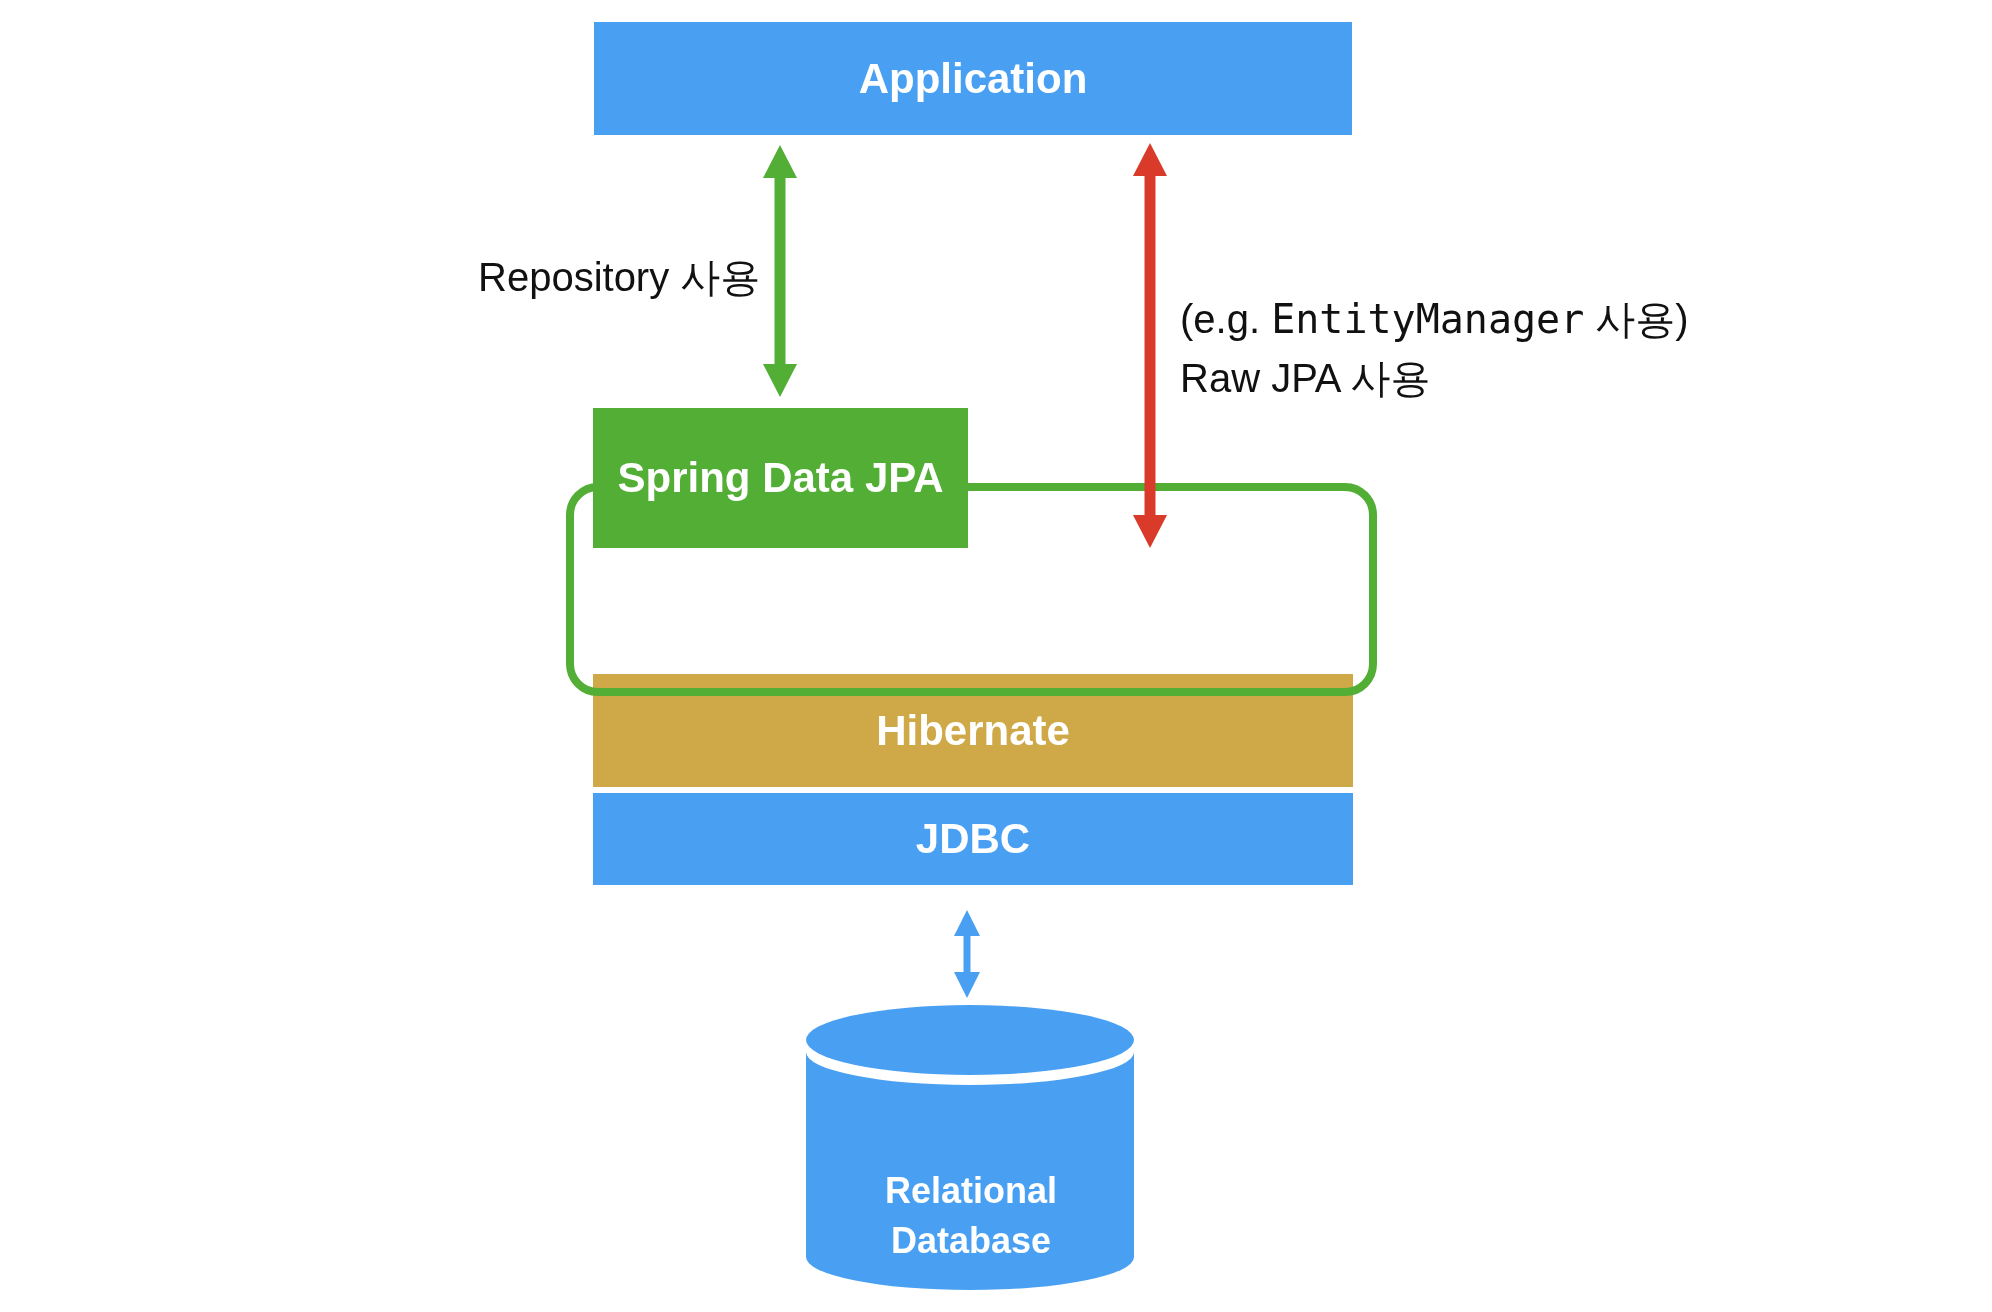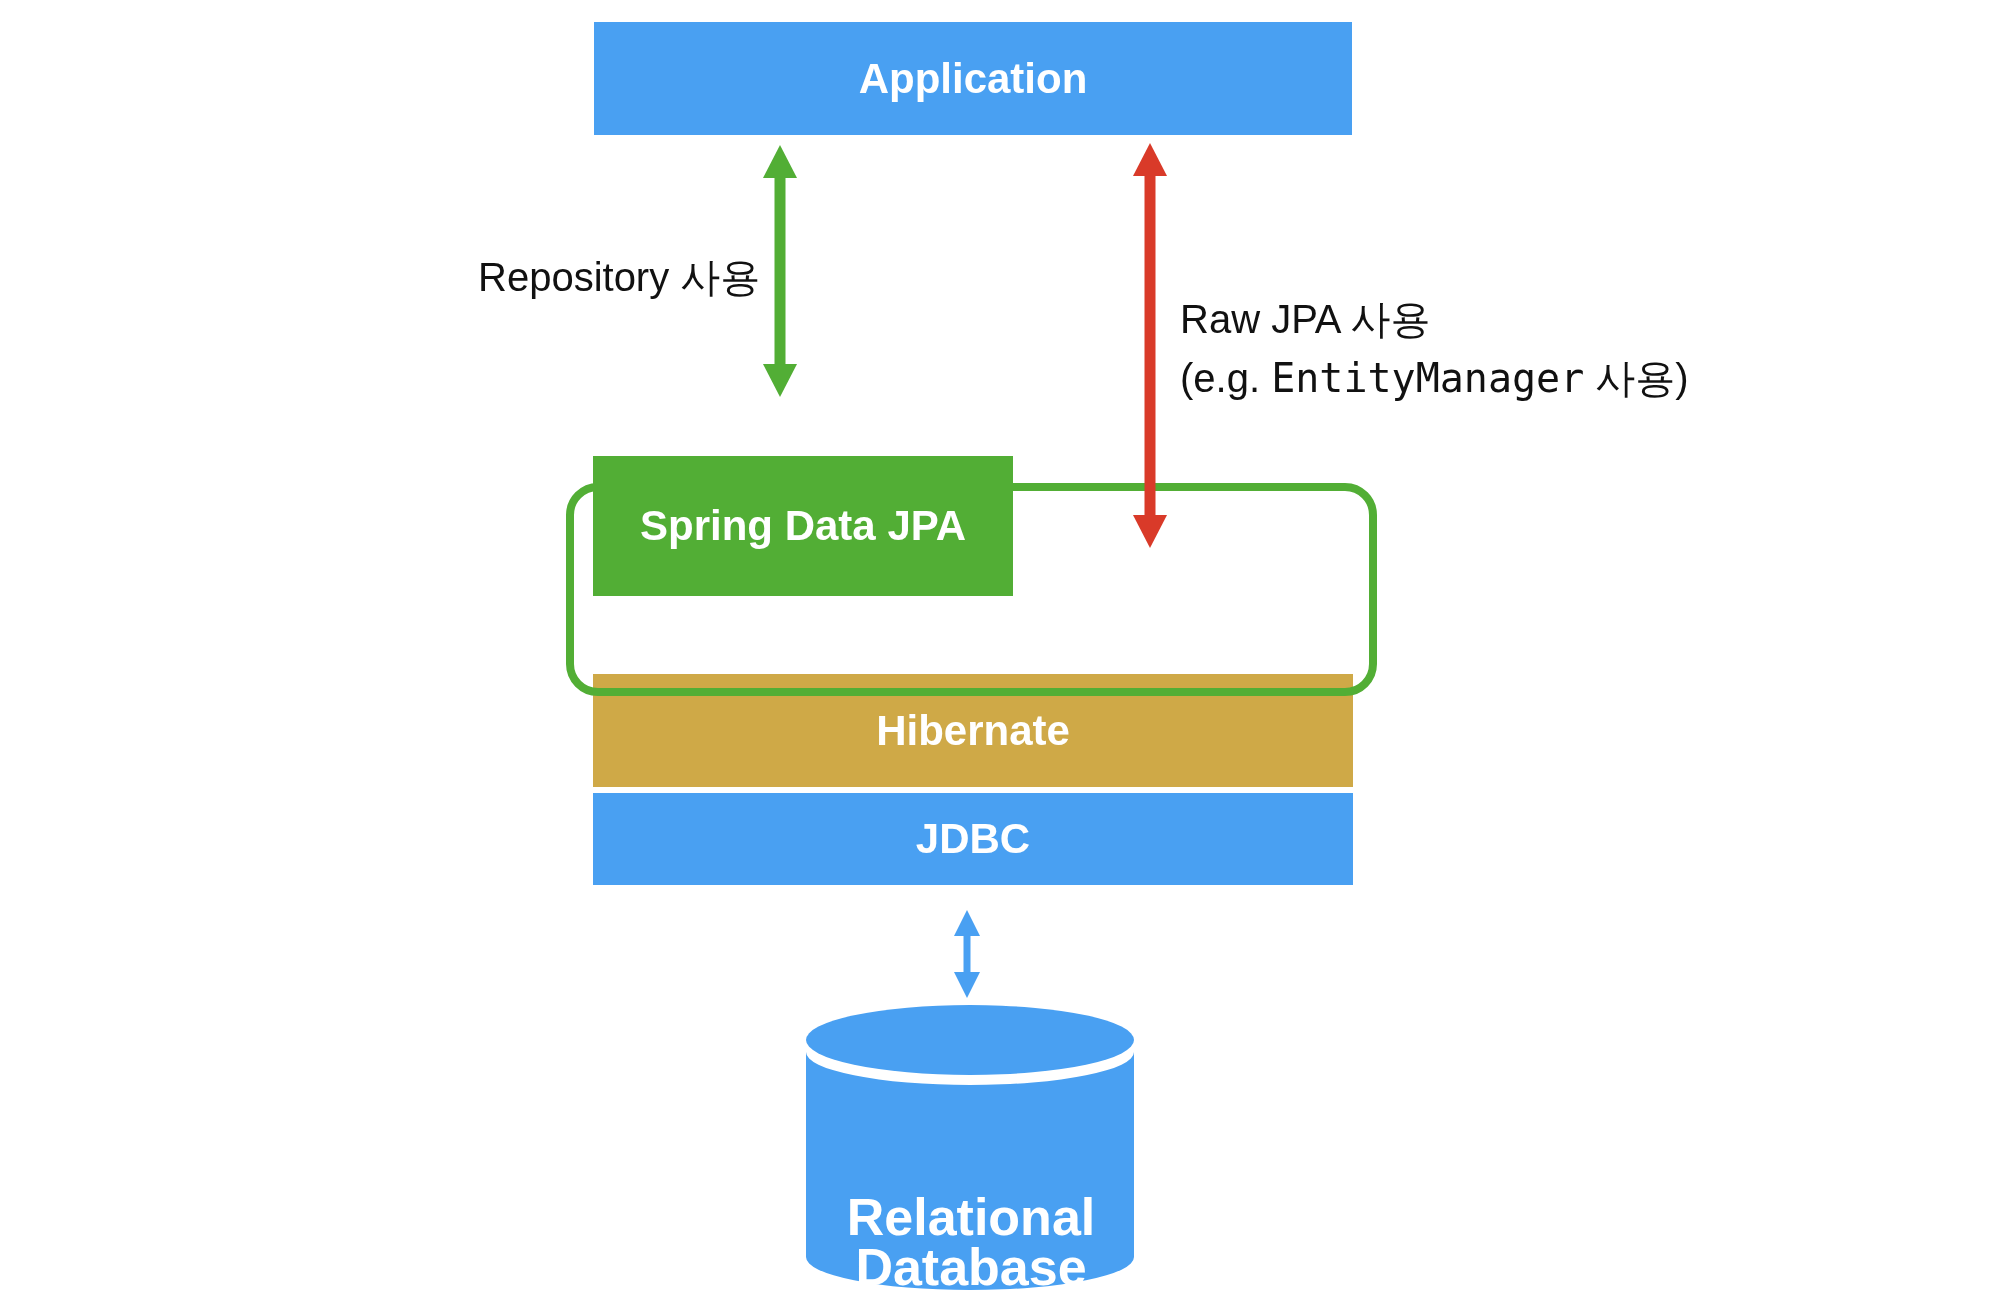--- a/index.html
+++ b/index.html
@@ -22,21 +22,21 @@
     align-items: center;
     justify-content: center;
     text-align: right;
     color: var(--box-text, #fff);
     font-weight: bold;
     font-size: 42px;
     line-height: 50px;
     box-sizing: border-box;
   }
   .box-application { left: 594px; top: 22px;  width: 758px; height: 113px; background: var(--blue); }
-  .box-spring      { left: 593px; top: 408px; width: 420px; height: 140px; background: var(--green); z-index: 3; margin-top: 48px; }
+  .box-spring      { left: 593px; top: 408px; width: 375px; height: 140px; background: var(--green); z-index: 3; }
   .box-jpa         { left: 593px; top: 555px; width: 760px; height: 113px; background: var(--red);   z-index: 2; }
   .box-hibernate   { left: 593px; top: 674px; width: 760px; height: 113px; background: var(--gold);  z-index: 1; }
   .box-jdbc        { left: 593px; top: 793px; width: 760px; height: 92px; background: var(--blue); }
 
   .group-outline {
     position: absolute;
     left: 566px; top: 483px;
     width: 811px; height: 213px;
     border: 8px solid var(--green);
     border-radius: 32px;
@@ -66,26 +66,26 @@
     font-size: 40px;
     white-space: nowrap;
     z-index: 5;
   }
   .label-repository { left: 478px; top: 253px; line-height: 48px; }
   .label-rawjpa     { left: 1180px; top: 290px; line-height: 59px; }
   .mono { font-family: "DejaVu Sans Mono", monospace; }
 
   .db-label {
     position: absolute;
-    left: 806px; top: 1192px;
+    left: 806px; top: 1166px;
     width: 330px;
     text-align: center;
     color: var(--box-text, #fff);
     font-weight: bold;
-    font-size: 52px;
+    font-size: 36px;
     line-height: 50px;
     z-index: 5;
   }
 </style>
 </head>
 <body>
 
 <div class="canvas">
 
   <div class="group-outline"></div>
@@ -127,22 +127,22 @@
       <path class="cylinder-shape" d="M 806,1052 A 164,33 0 0 0 1134,1052 L 1134,1257 A 164,33 0 0 1 806,1257 Z"></path>
       <ellipse class="cylinder-shape" cx="970" cy="1040" rx="164" ry="35"></ellipse>
     </g>
   </svg>
 
   <div class="edge-label label-repository">
     <span>Repository 사용</span>
   </div>
 
   <div class="edge-label label-rawjpa">
+    <div><span>(e.g. </span><span class="mono">EntityManager</span><span> 사용)</span></div>
     <div>Raw JPA 사용</div>
-    <div><span>(e.g. </span><span class="mono">EntityManager</span><span> 사용)</span></div>
   </div>
 
   <div class="db-label">
     <div>Relational</div>
     <div>Database</div>
   </div>
 
 </div>
 
 </body></html>

